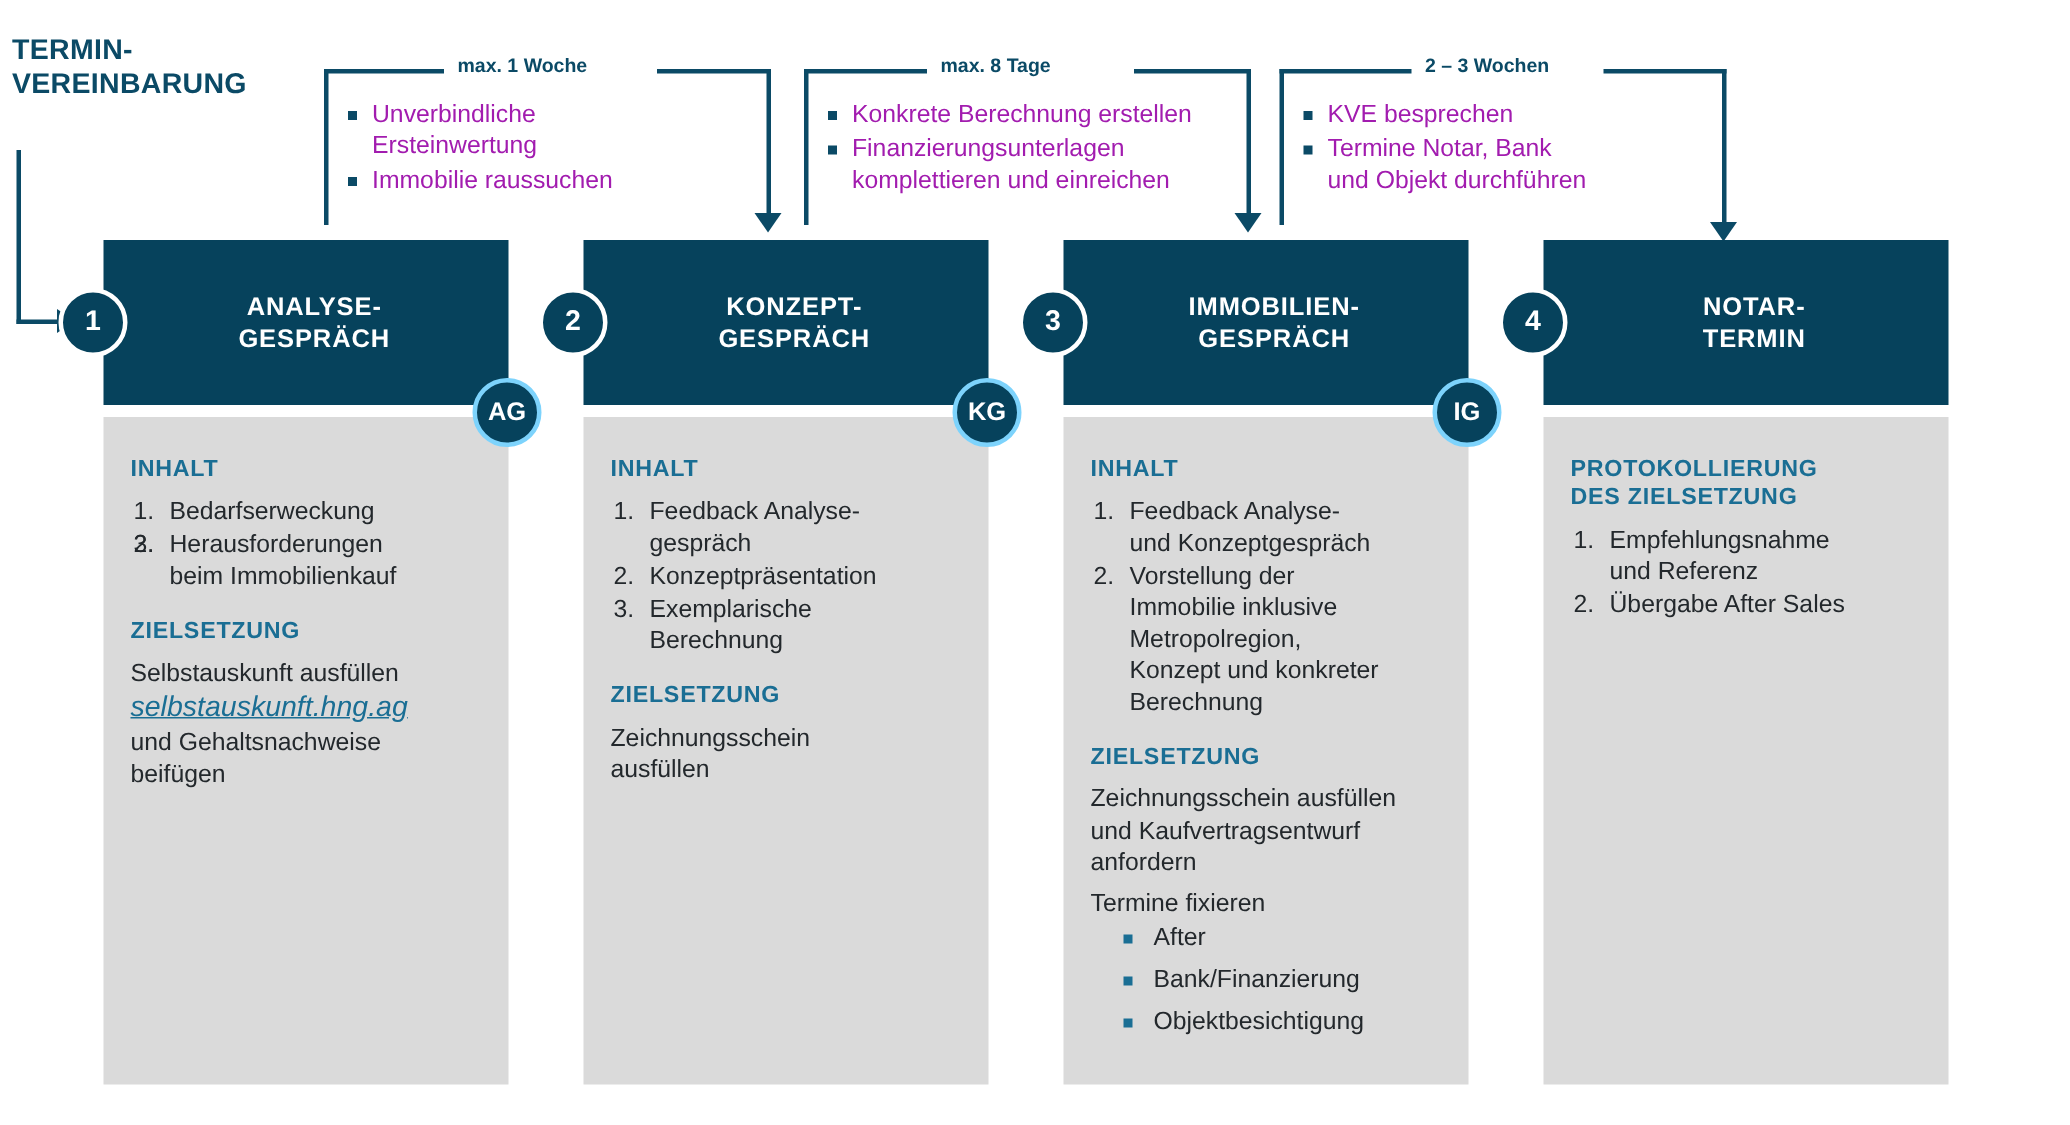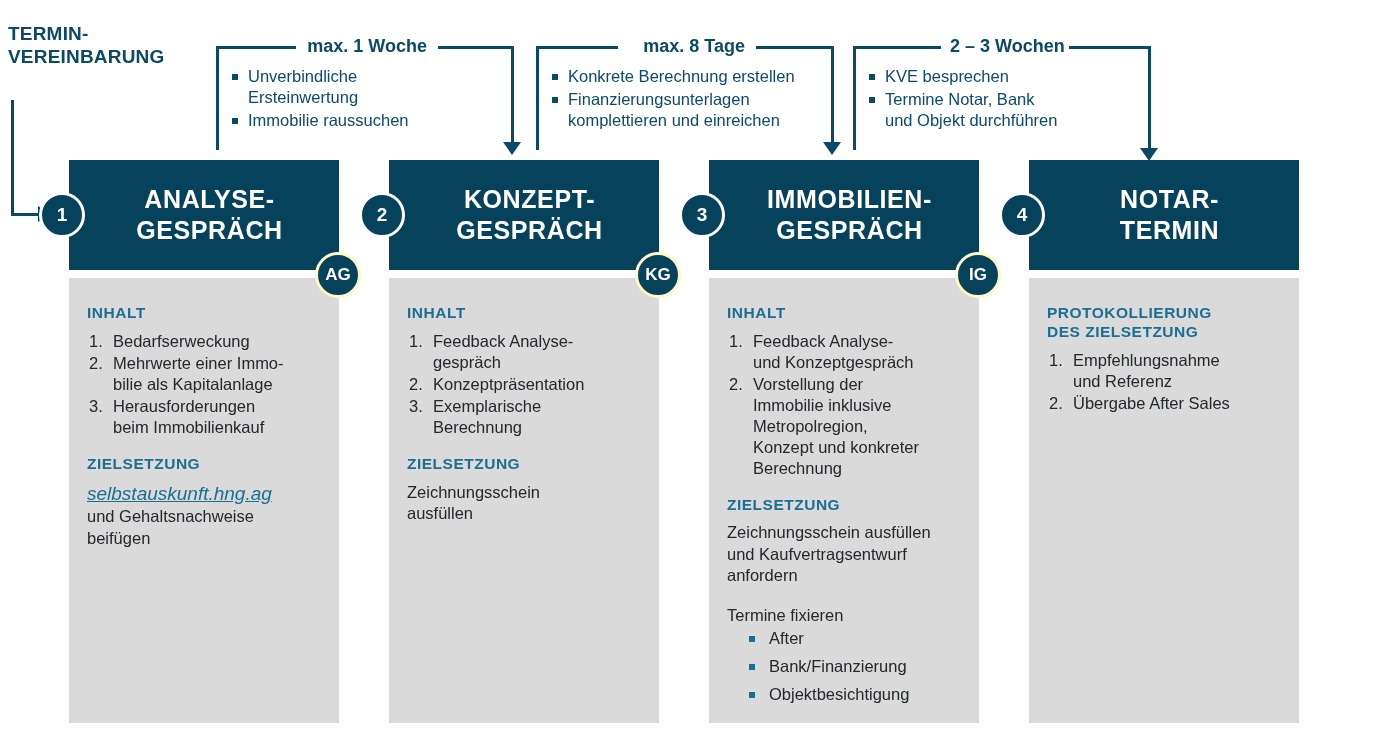--- a/index.html
+++ b/index.html
@@ -39,65 +39,65 @@
     position: absolute; top: 0; height: 3px; background: #0b4a66;
   }
   .bracket .b-left {
     position: absolute; left: 0; top: 0; width: 3px; background: #0b4a66;
   }
   .bracket .b-right {
     position: absolute; top: 0; width: 3px; background: #0b4a66;
   }
   .bracket .b-title {
     position: absolute; top: -10px;
-    font-size: 18px; font-weight: bold; color: #0b4a66;
-    text-align: right; white-space: nowrap; background: #ffffff;
+    font-size: 13px; font-weight: bold; color: #0b4a66;
+    text-align: left; white-space: nowrap; background: #ffffff;
     padding: 0 9px;
   }
   .bracket .b-arrow {
     position: absolute; width: 0; height: 0;
     border-left: 9px solid transparent;
     border-right: 9px solid transparent;
     border-top: 13px solid #0b4a66;
   }
   .bracket ul { list-style: none; position: absolute; }
   .bracket li {
     position: relative; padding-left: 16px;
-    font-size: 16.5px; line-height: 1.28; color: #0c4a6e;
+    font-size: 16.5px; line-height: 1.28; color: #a21caf;
     margin-bottom: 2px; white-space: pre-line;
   }
   .bracket li::before {
     content: ""; position: absolute; left: 0; top: 8px;
     width: 6px; height: 6px; background: #0b4a66;
   }
 
   
   .col { position: absolute; top: 160px; }
   .col-head {
     position: relative;
     background: #06425c; color: #ffffff;
     height: 110px;
     display: flex; align-items: center; justify-content: center;
     text-align: center;
   }
   .col-head-title {
-    font-size: 25px; font-weight: bold; line-height: 1.26;
+    font-size: 17px; font-weight: bold; line-height: 1.26;
     letter-spacing: .6px; white-space: pre-line; margin-left: 11px;
   }
   .num-circle {
     position: absolute; left: -30px; top: 32px;
     width: 46px; height: 46px; border-radius: 50%;
     background: #06425c; border: 3px solid #ffffff;
     color: #ffffff; font-size: 19px; font-weight: bold;
     display: flex; align-items: center; justify-content: center;
   }
   .badge-circle {
     position: absolute; right: -22px; bottom: -28px;
     width: 46px; height: 46px; border-radius: 50%;
-    background: #06425c; border: 3px solid #fef9c3;
+    background: #06425c; border: 3px solid #7dd3fc;
     color: #ffffff; font-size: 17px; font-weight: bold;
     display: flex; align-items: center; justify-content: center;
     z-index: 4;
   }
   .col-body {
     background: #dadada;
     margin-top: 8px;
     padding: 26px 18px 18px 18px;
   }
   .sec-head {
@@ -191,26 +191,26 @@
     <div class="col-head">
       <div class="num-circle">1</div>
       <div class="col-head-title">ANALYSE-
 GESPRÄCH</div>
       <div class="badge-circle">AG</div>
     </div>
     <div class="col-body" style="height:445px;">
       <div class="sec-head">INHALT</div>
       <ol class="num-list">
         <li><span class="ord">1.</span><span>Bedarfserweckung</span></li>
-        <li><span class="ord">2.</span><span>Mehrwerte einer Immo-
-bilie als Kapitalanlage</span></li>
+        <li><span class="ord">2.</span></li>
         <li><span class="ord">3.</span><span>Herausforderungen
 beim Immobilienkauf</span></li>
       </ol>
       <div class="sec-head spaced">ZIELSETZUNG</div>
+      <div class="plain">Selbstauskunft ausfüllen</div>
       <a class="link-it" href="#">selbstauskunft.hng.ag</a>
       <div class="plain">und Gehaltsnachweise
 beifügen</div>
     </div>
   </div>
 
   <div class="col" style="left:389px; width:270px;">
     <div class="col-head">
       <div class="num-circle">2</div>
       <div class="col-head-title">KONZEPT-
@@ -247,21 +247,21 @@
         <li><span class="ord">2.</span><span>Vorstellung der
 Immobilie inklusive
 Metropolregion,
 Konzept und konkreter
 Berechnung</span></li>
       </ol>
       <div class="sec-head spaced">ZIELSETZUNG</div>
       <div class="plain">Zeichnungsschein ausfüllen
 und Kaufvertragsentwurf
 anfordern</div>
-      <div class="plain" style="margin-top:18px;">Termine fixieren</div>
+      <div class="plain" style="margin-top:5px;">Termine fixieren</div>
       <ul class="sq-list">
         <li>After</li>
         <li>Bank/Finanzierung</li>
         <li>Objektbesichtigung</li>
       </ul>
     </div>
   </div>
 
   <div class="col" style="left:1029px; width:270px;">
     <div class="col-head">

